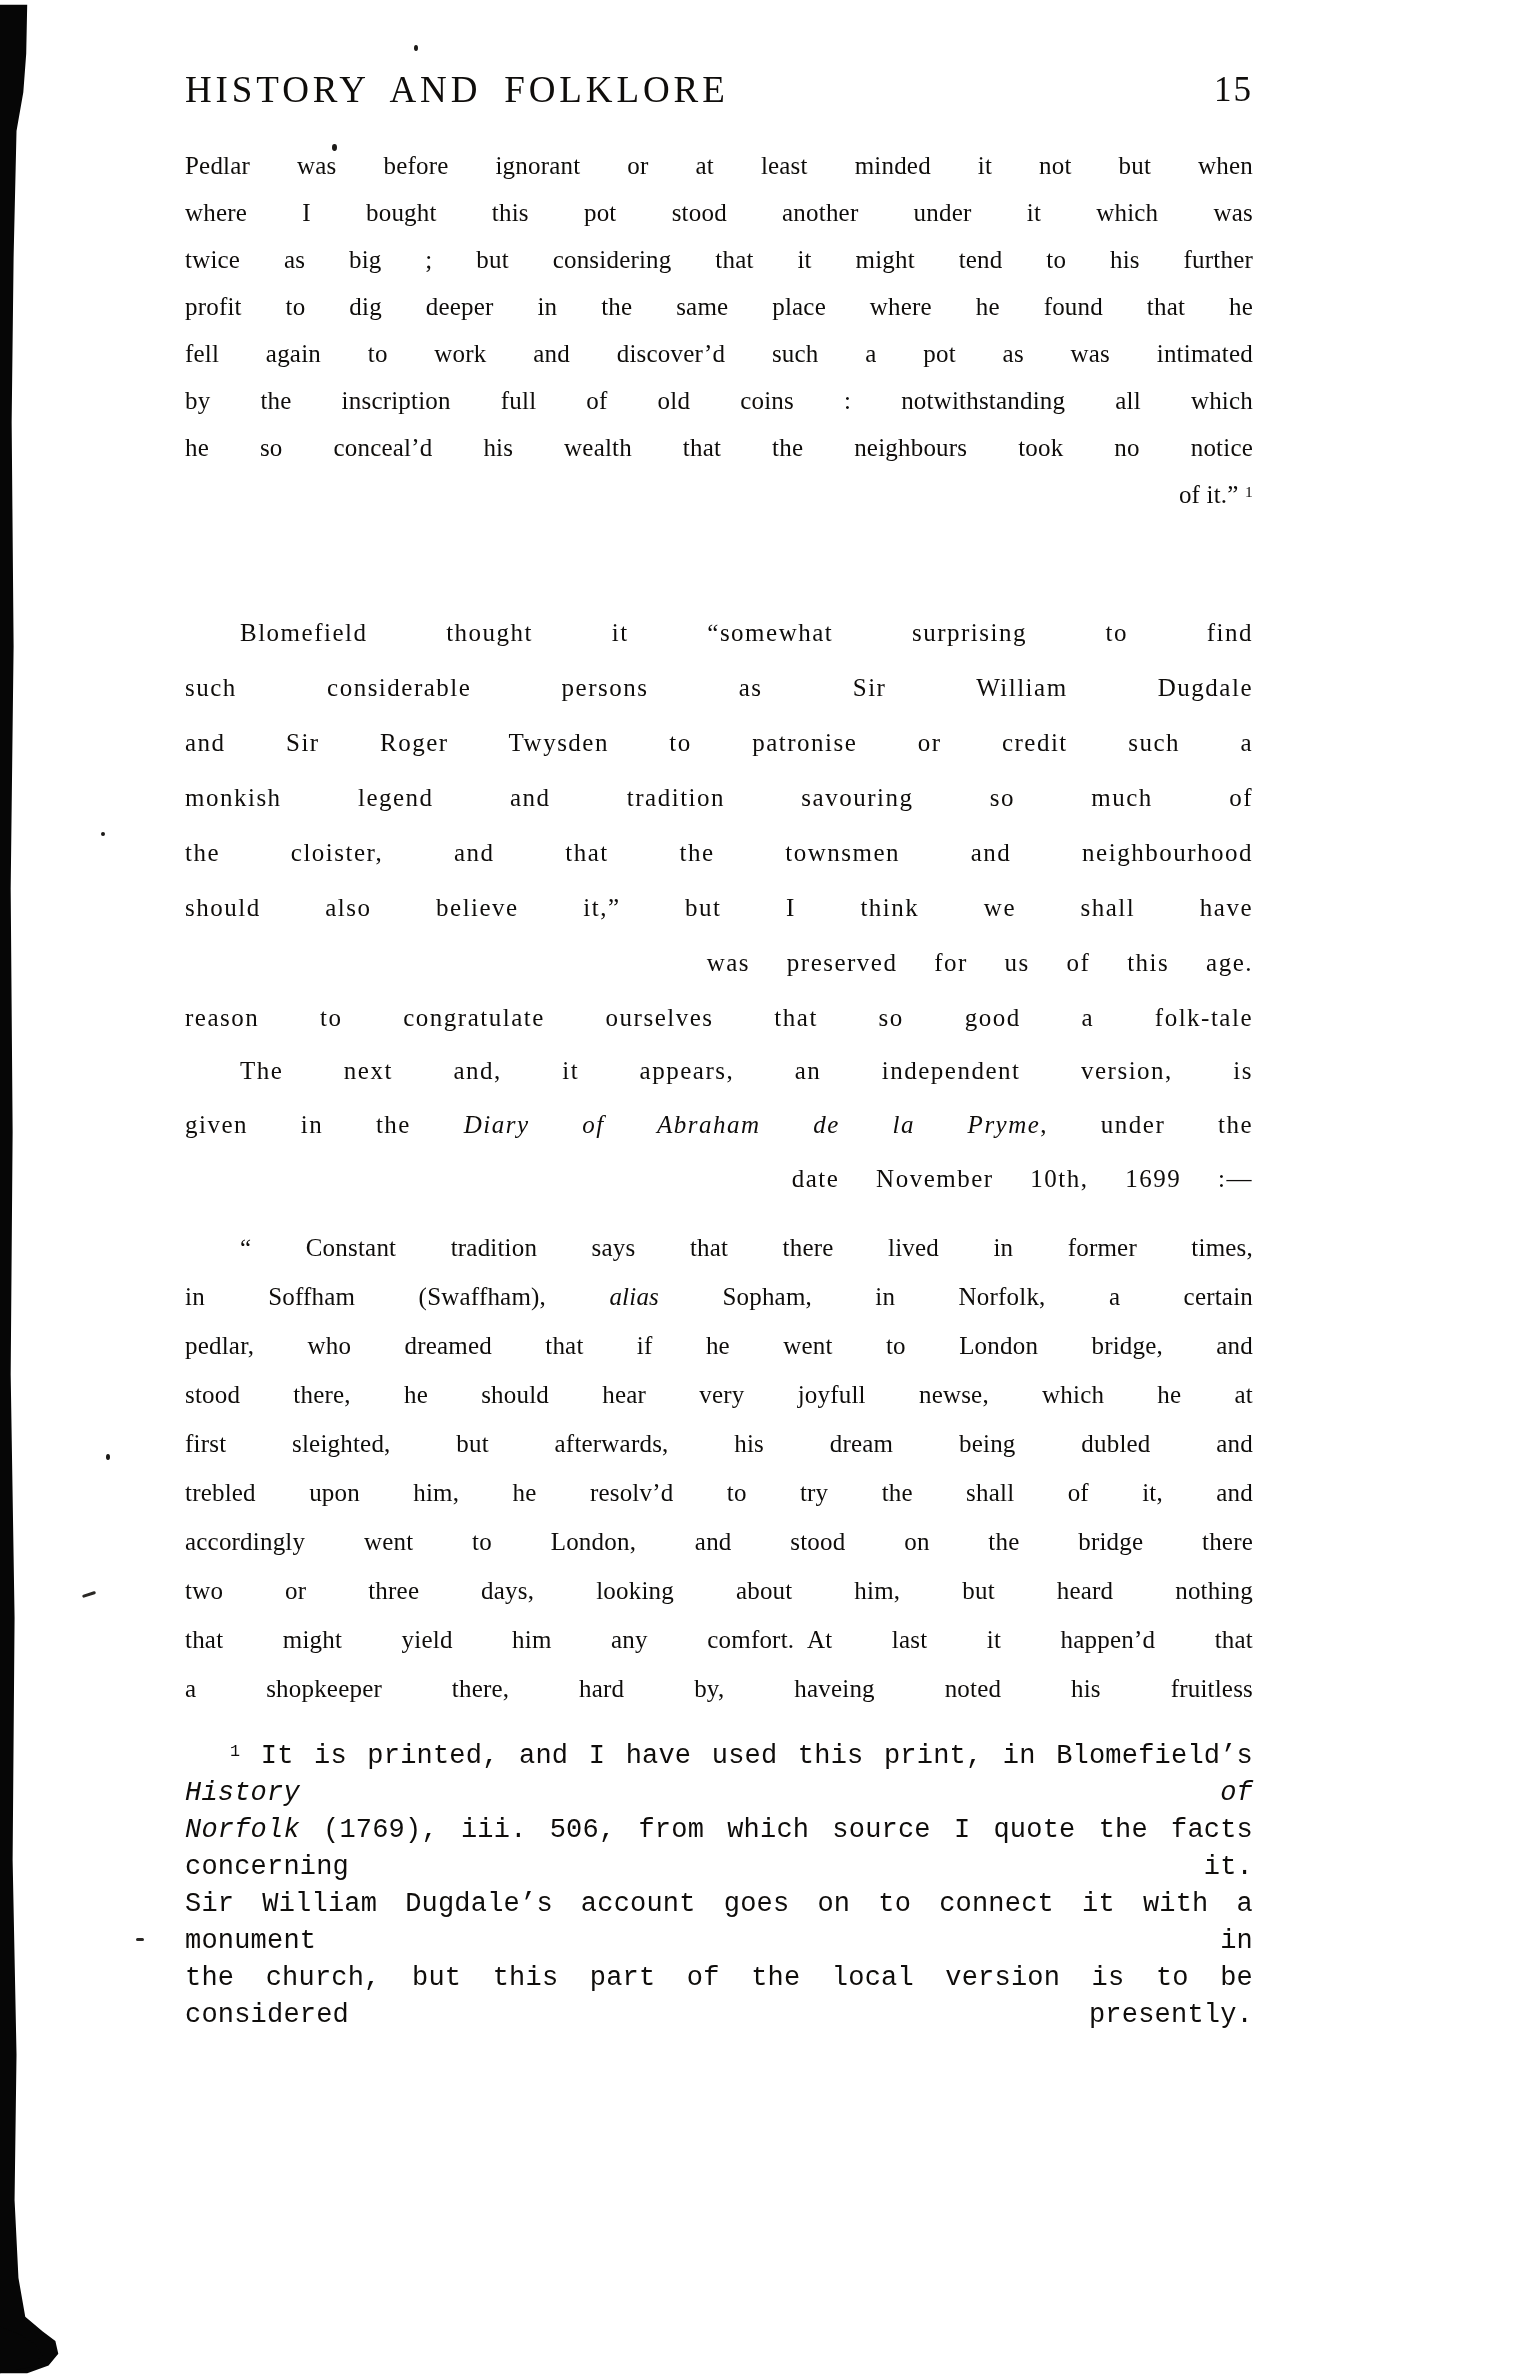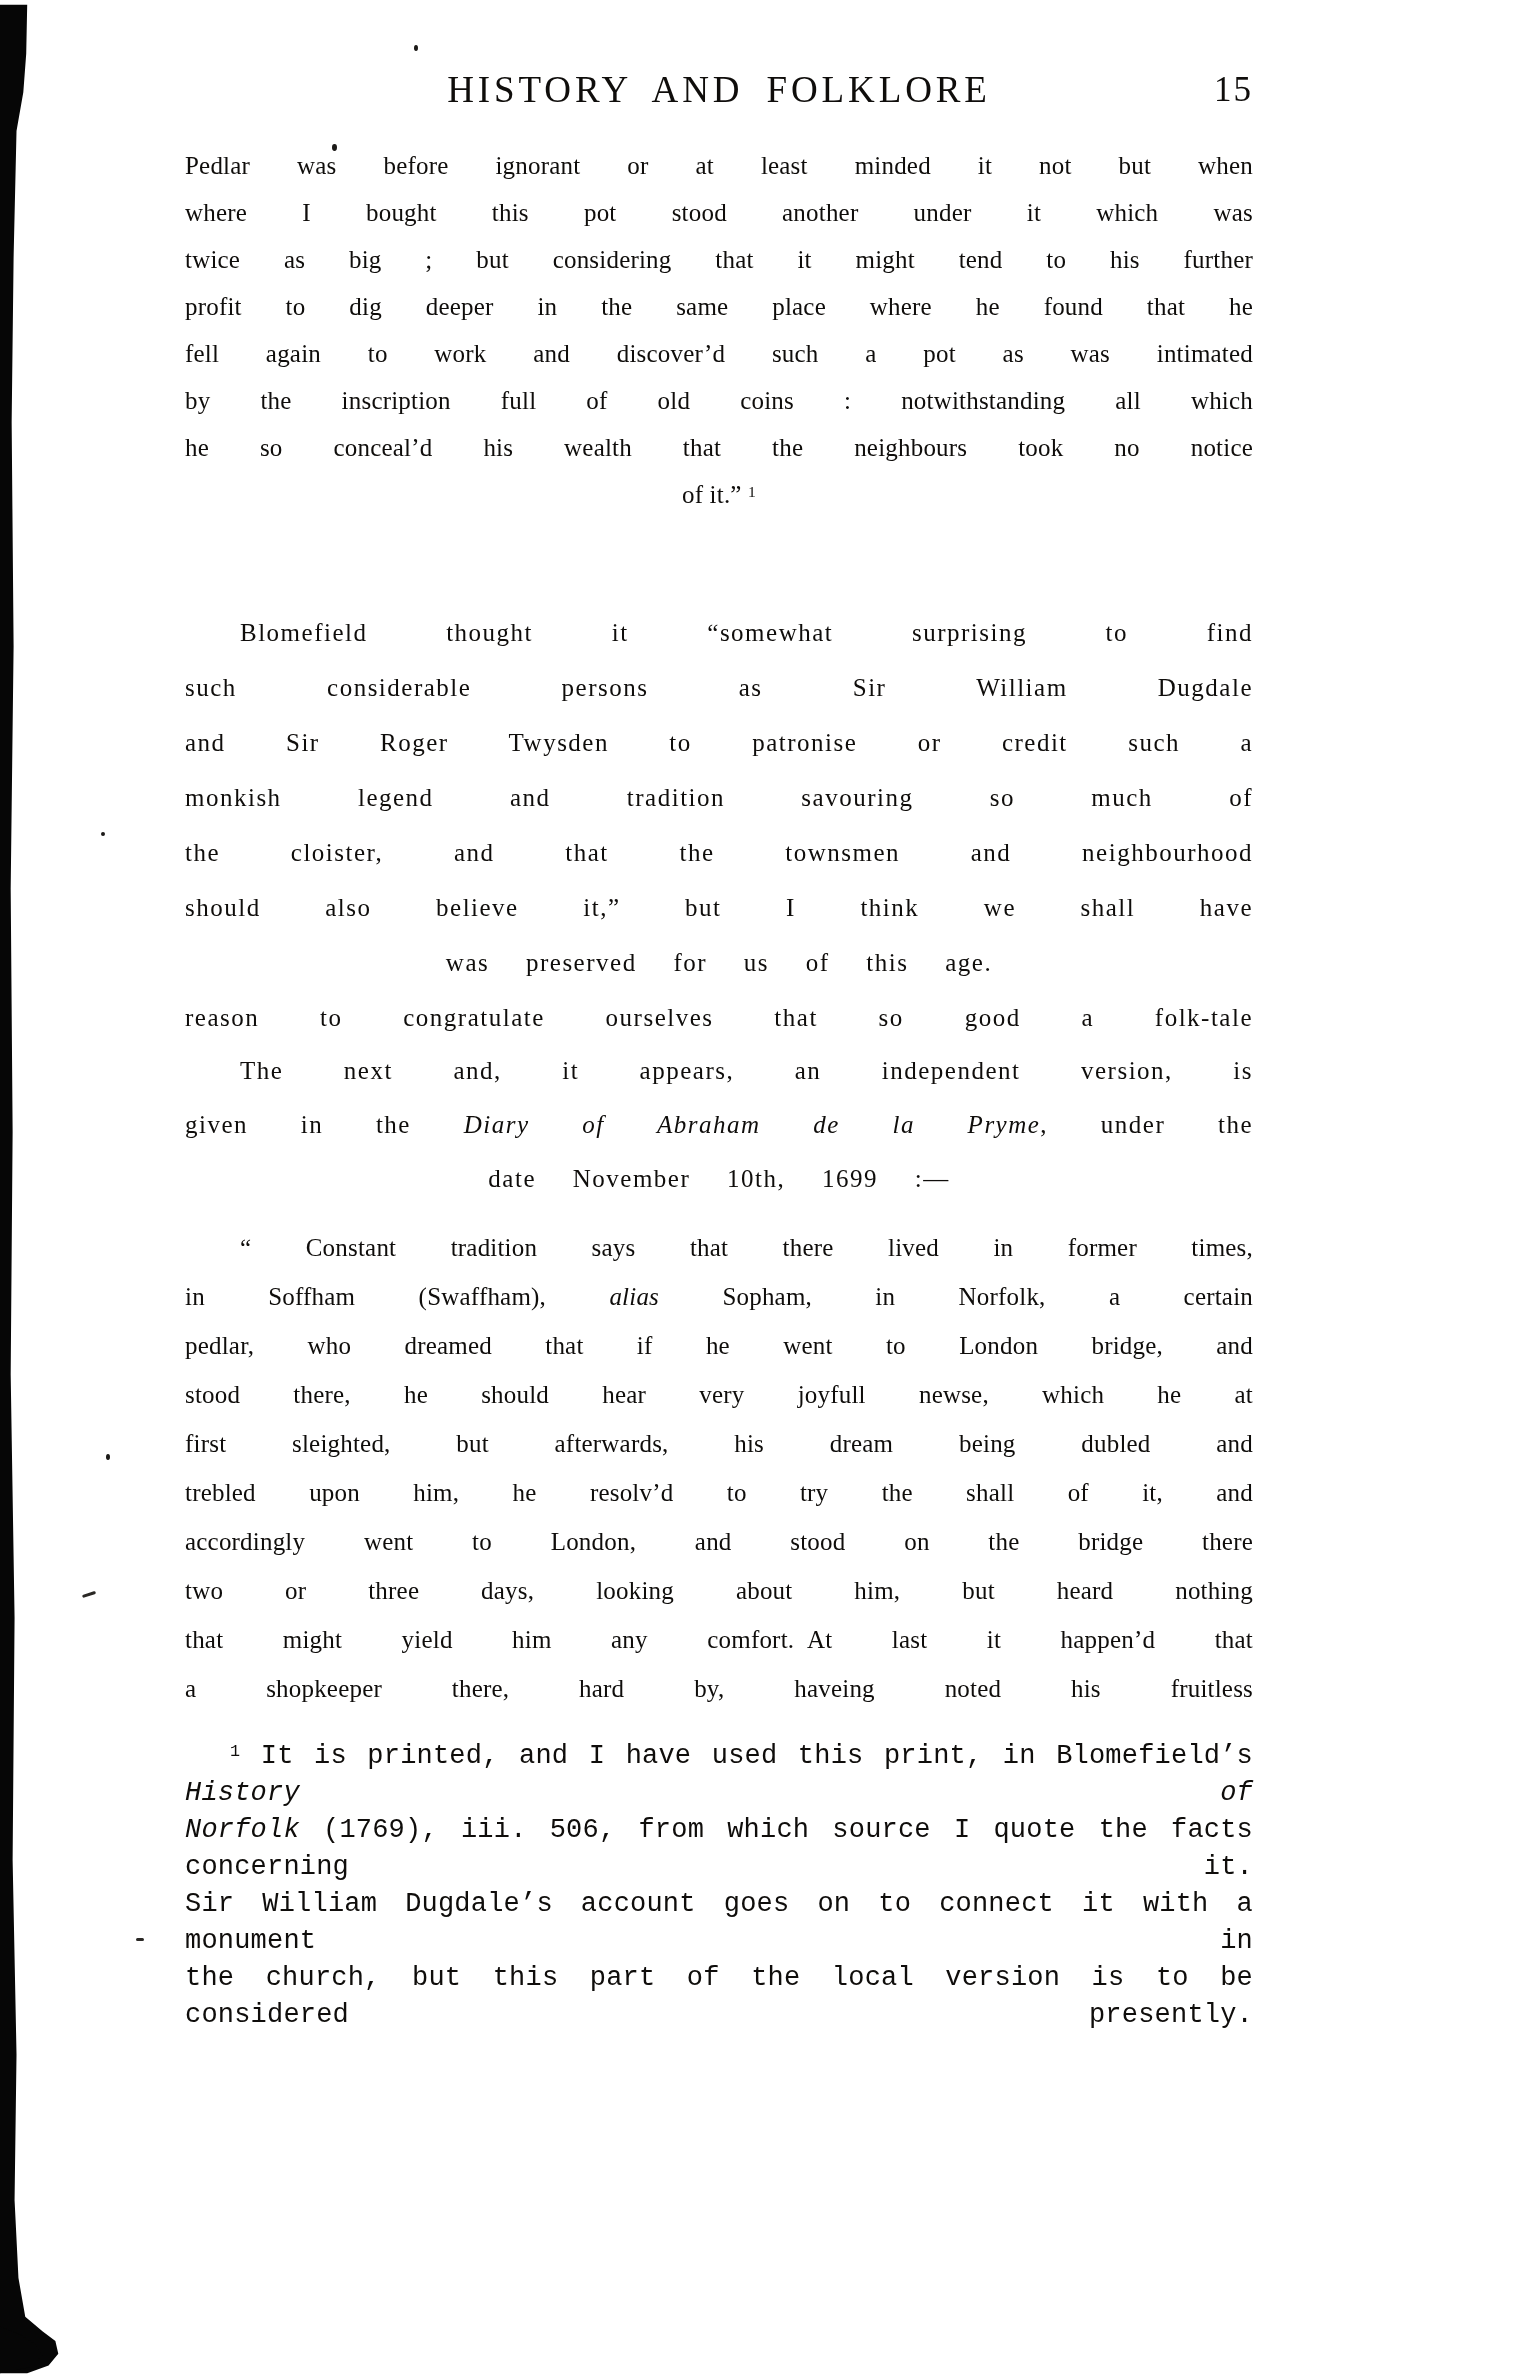--- a/index.html
+++ b/index.html
@@ -13,21 +13,20 @@
     overflow: hidden;
   }
   .binding { position: absolute; left: 0; top: 0; }
   
   .tb { position: absolute; left: 185px; width: 1068px; }
 
   
   .hd { top: 68px; height: 43px; }
   .hd-title {
     display: block;
-    text-align: center;
     font-size: 37px;
     letter-spacing: 3.9px;
     word-spacing: 9.8px;
     white-space: nowrap;
   }
   .hd-num {
     position: absolute;
     right: 0; top: 2px;
     font-size: 35px;
     letter-spacing: 2px;
@@ -37,21 +36,21 @@
   .body { font-size: 25px; letter-spacing: 0.2px; }
   .p1 { top: 142px;  line-height: 47px; }
   .p2 { top: 605px;  line-height: 55px; }
   .p3 { top: 1044px; line-height: 54px; }
   .p4 { top: 1223px; line-height: 49px; }
   .loose { letter-spacing: 1.5px; word-spacing: 29px; }
 
   
   .fn { top: 1738px; font-size: 27px; line-height: 37px; letter-spacing: 0.2px; font-family: Liberation Mono, monospace; }
 
-  .line { text-align: center; }
+  .line { text-align: right; }
   .line.just { text-align: justify; text-align-last: justify; }
   .indent .line:first-child { text-indent: 55px; }
   .fn.indent .line:first-child { text-indent: 45px; }
 
   .it { font-style: italic; }
   sup {
     font-size: 0.62em;
     line-height: 0;
     vertical-align: baseline;
     position: relative;

